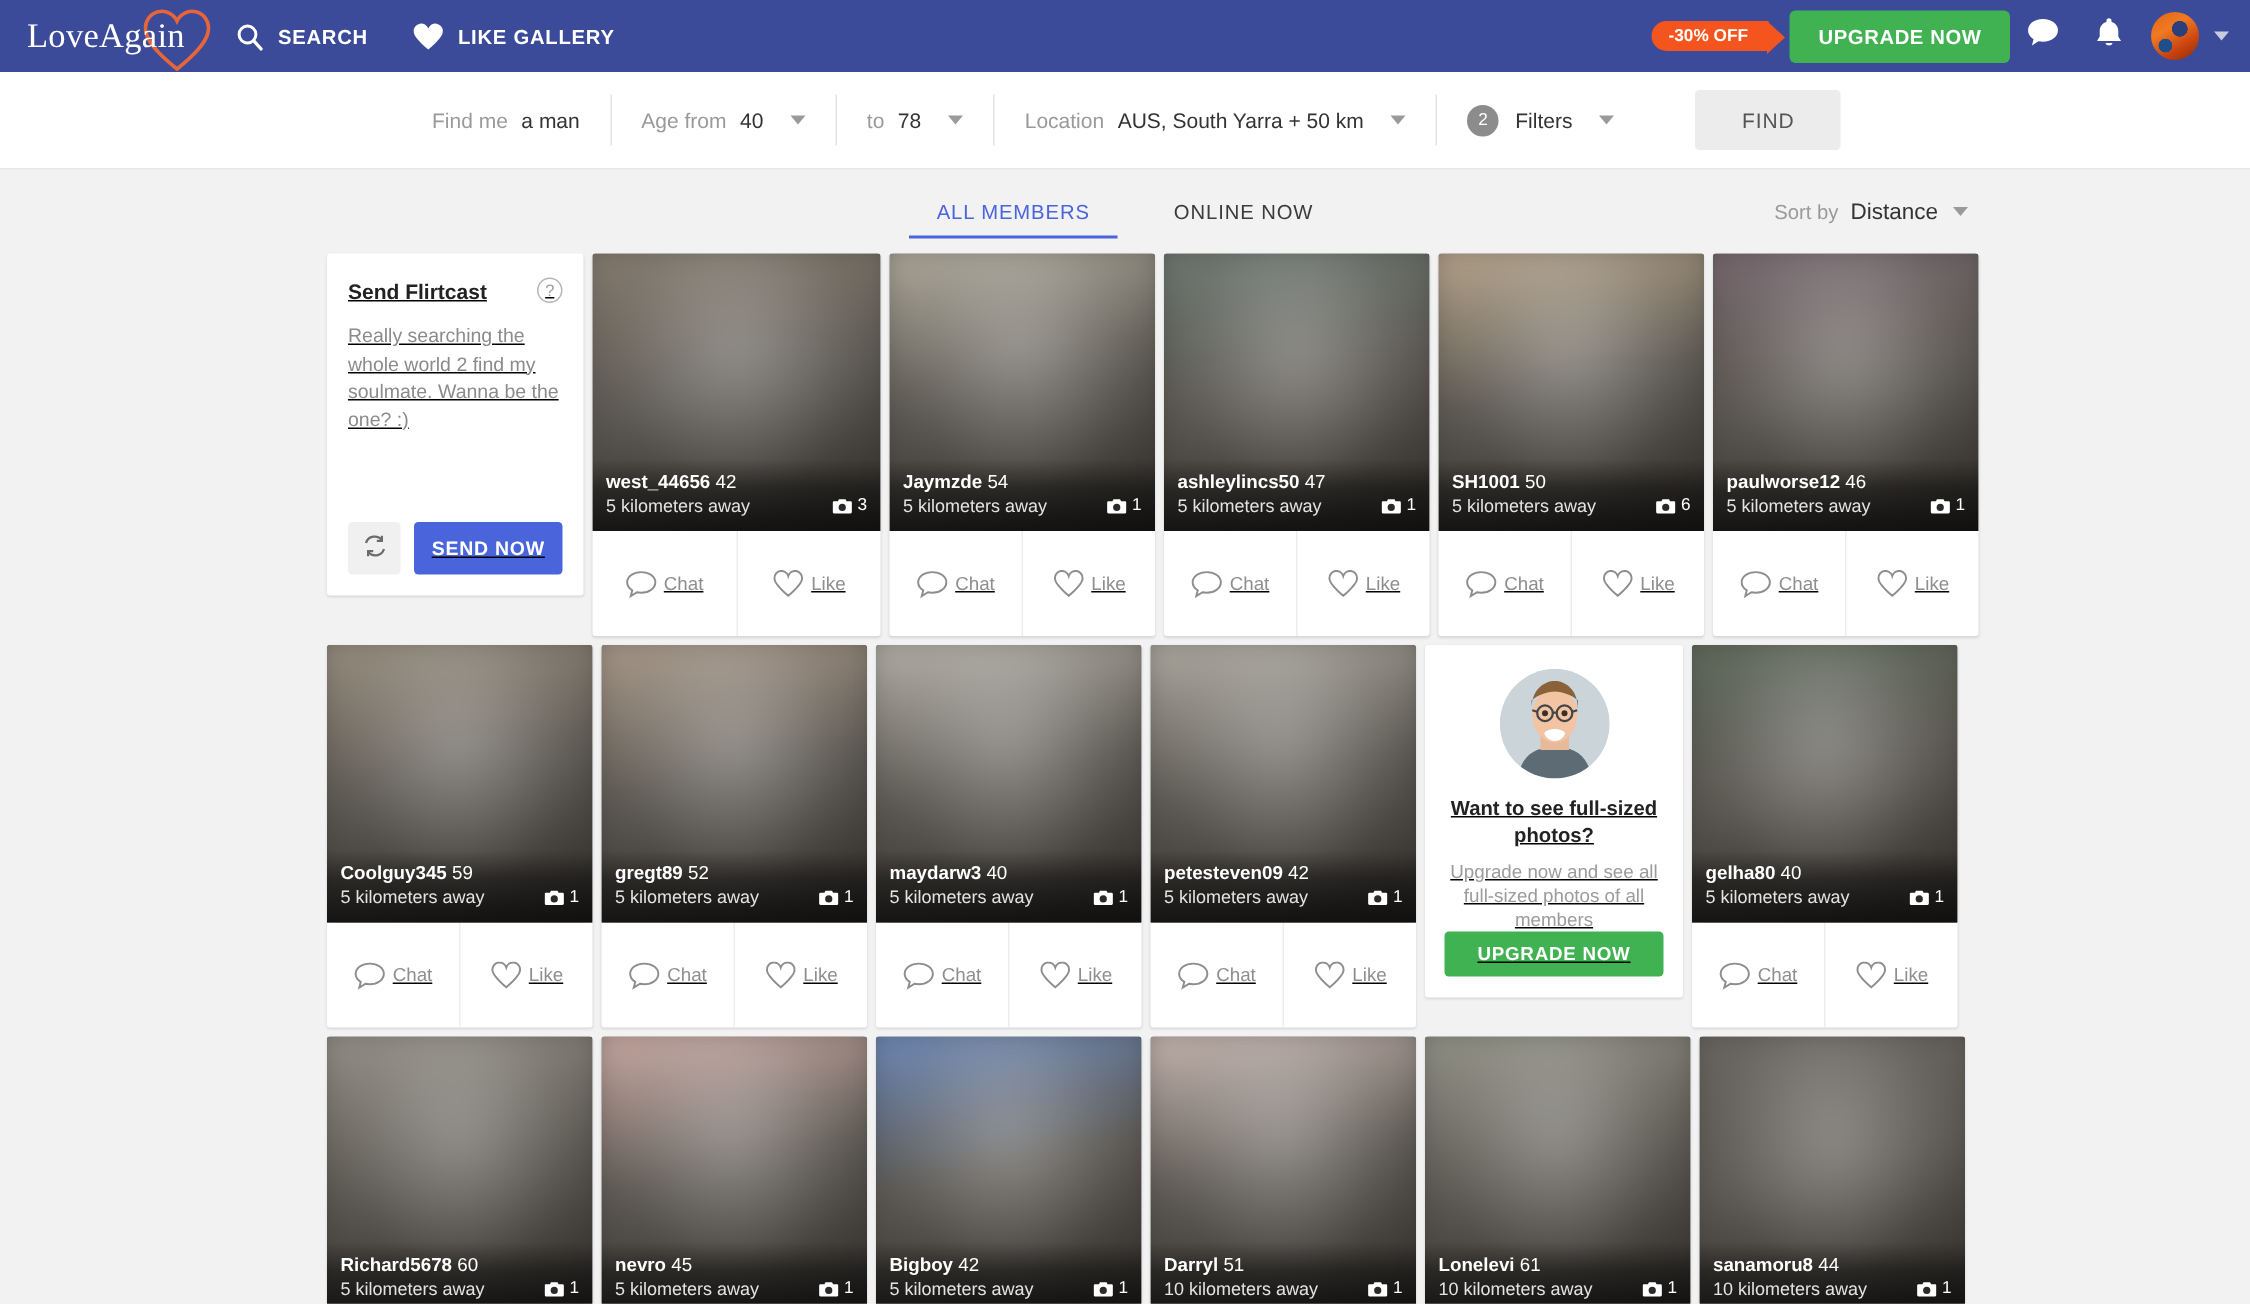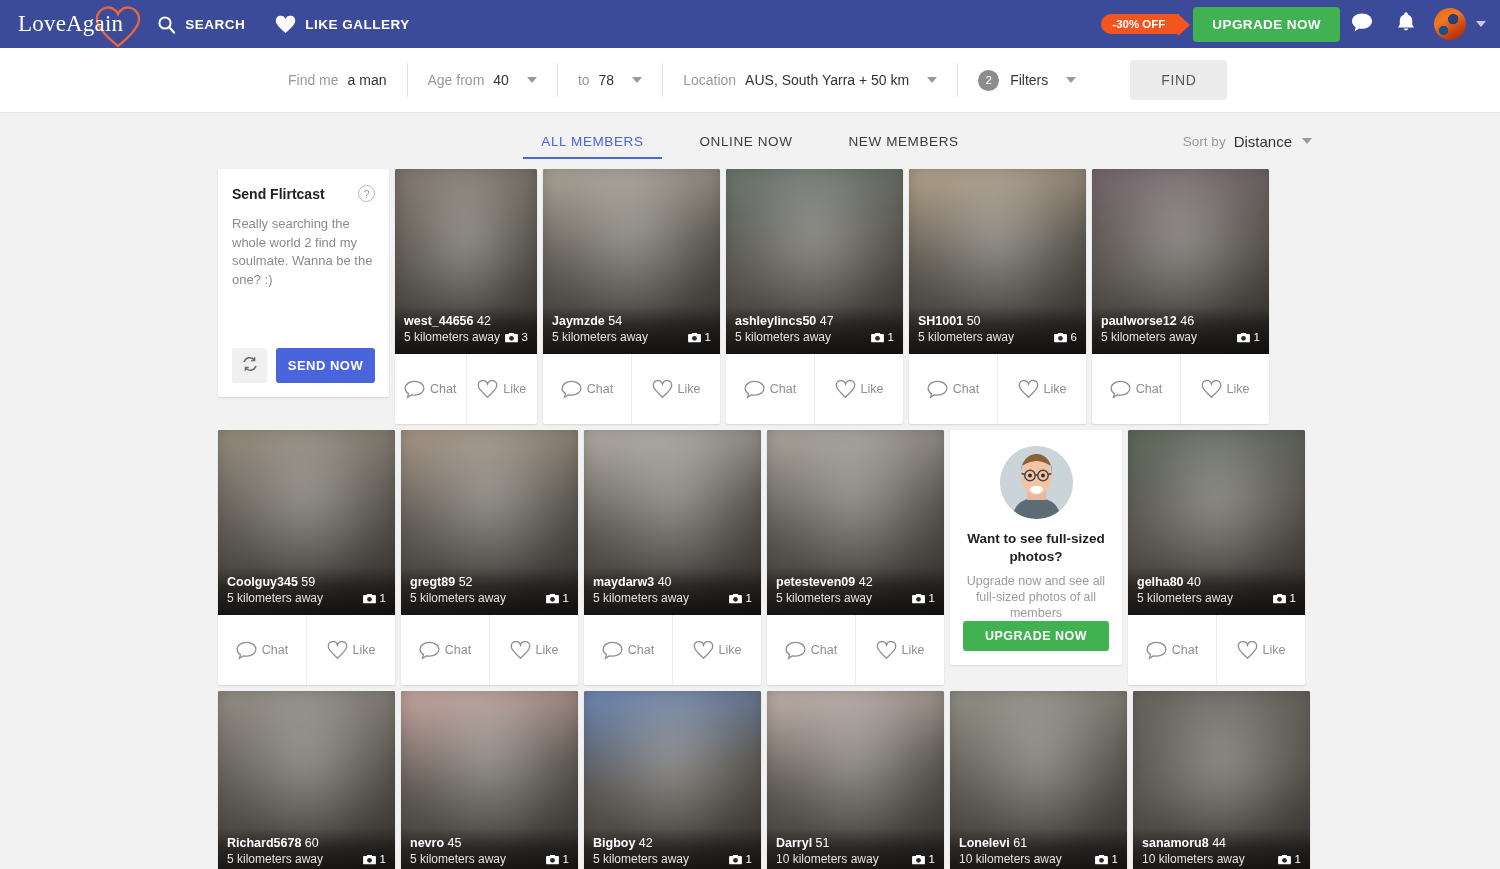--- a/index.html
+++ b/index.html
@@ -210,20 +210,21 @@
     display: flex;
     gap: 6px;
     margin-bottom: 6px;
   }
   .card {
     background: #ffffff;
     border-radius: 2px;
     box-shadow: 0 1px 2px rgba(0,0,0,0.12);
     overflow: hidden;
     flex: 0 0 auto;
+    text-decoration: underline;
   }
 
   
   .flirtcast {
     width: 171px;
     height: 228px;
     padding: 16px 14px 14px 14px;
     display: flex; flex-direction: column;
   }
   .fc-head {
@@ -265,21 +266,21 @@
     border: none; border-radius: 3px;
     height: 35px;
     font-size: 13px; font-weight: bold;
     letter-spacing: 0.5px;
     cursor: pointer;
     font-family: inherit;
   }
 
   
   .member { width: 177px; }
-  .member.wide { width: 142px; }
+  .member.wide { width: 192px; }
   .m-photo {
     position: relative;
     height: 185px;
     overflow: hidden;
     background: #2a2a2a;
   }
   .m-photo .blur {
     position: absolute; inset: 0;
     filter: blur(11px);
     transform: scale(1.15);
@@ -432,21 +433,20 @@
     <span class="sf-caret"></span>
   </div>
 
   <button class="find-btn">FIND</button>
 </div>
 
 <div class="tabsrow">
   <div class="tabs">
     <div class="tab active">ALL MEMBERS</div>
     <div class="tab">ONLINE NOW</div>
-    <div class="tab">NEW MEMBERS</div>
   </div>
   <div class="sortby">
     <span class="sortby-label">Sort by</span>
     <span class="sortby-value">Distance</span>
     <span class="sf-caret" style="margin-left:10px"></span>
   </div>
 </div>
 
 <div class="grid-wrap">
 

